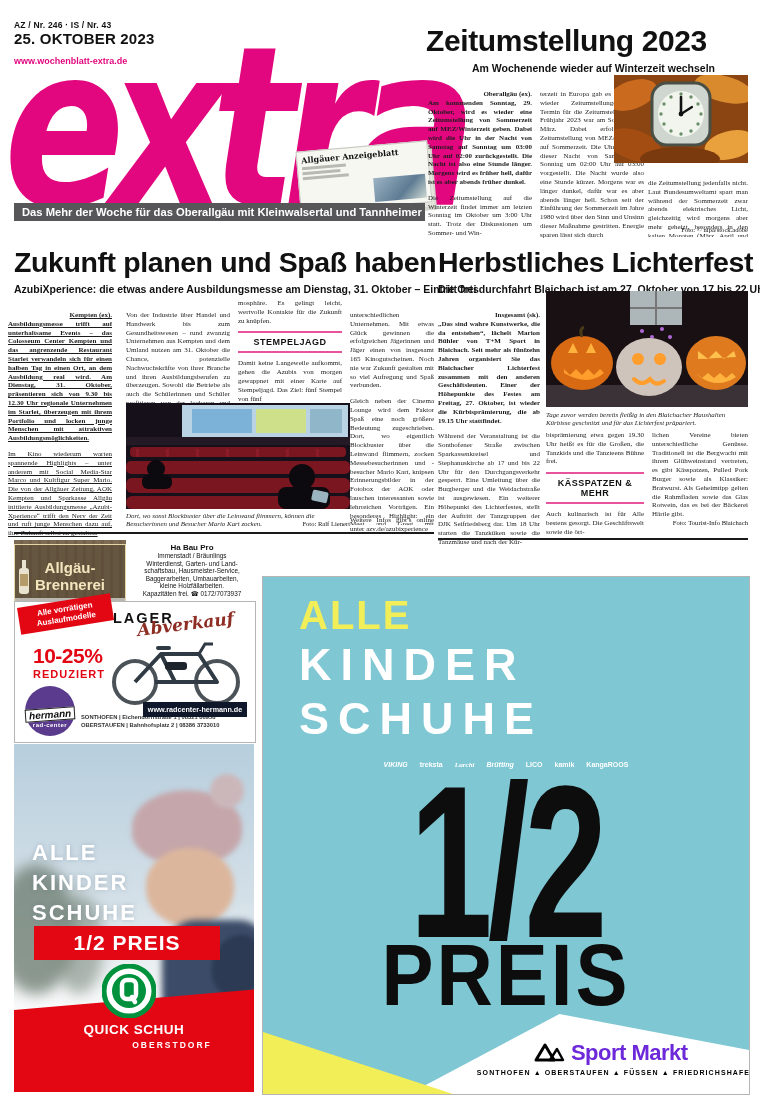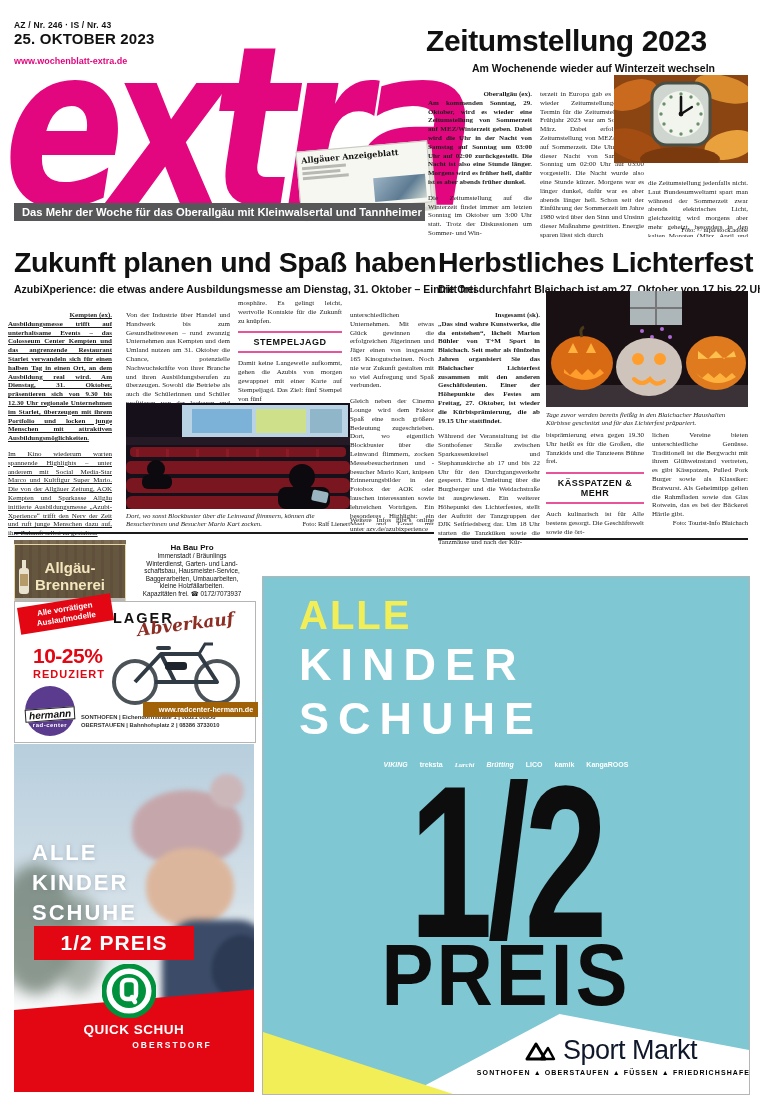--- a/index.html
+++ b/index.html
@@ -62,22 +62,22 @@
   .lager{font-size:14.5px;font-weight:bold;letter-spacing:2px;}
   .abverkauf{font-family:"DejaVu Serif",serif;font-style:italic;font-weight:bold;
              font-size:17px;color:#8d2d23;transform:rotate(-7deg);}
   .discount{font-size:21px;font-weight:bold;color:#e30613;letter-spacing:-.5px;}
   .reduziert{font-size:11px;font-weight:bold;color:#e30613;letter-spacing:1px;}
   .h-logo{width:50px;height:50px;border-radius:50%;background:#5a3b8e;text-align:center;}
   .h-brand{display:inline-block;background:#fff;border:1px solid #222;font-weight:bold;
            font-style:italic;font-size:10px;padding:0 3px;margin-top:22px;transform:rotate(-4deg);}
   .h-sub{color:#fff;font-weight:bold;font-size:6px;letter-spacing:.5px;}
   .addr{font-size:5.8px;font-weight:bold;color:#333;line-height:7.4px;white-space:nowrap;}
-  .h-url{background:#a16207;color:#fff;font-weight:bold;font-size:7.2px;line-height:15px;
-         text-align:center;padding-left:11px;}
+  .h-url{background:#0f172a;color:#fff;font-weight:bold;font-size:7.2px;line-height:15px;
+         text-align:center;}
 
   
   .qs{background:linear-gradient(180deg,#b7cedd,#d4e0e8 45%,#f0f3f4 68%,#fff 82%);overflow:hidden;}
   .blob{position:absolute;border-radius:50%;}
   .qs-line{position:absolute;left:18px;color:#fff;font-weight:bold;font-size:22px;
            letter-spacing:2px;text-shadow:0 0 4px rgba(90,110,130,.35);}
   .qs-price{position:absolute;background:#e30613;color:#fff;font-weight:bold;font-size:21px;
             line-height:34px;text-align:center;letter-spacing:1px;}
   .qs-red{position:absolute;left:0;right:0;bottom:0;height:108px;background:#e30613;
           clip-path:polygon(0 24%,100% 5%,100% 100%,0 100%);}
@@ -90,21 +90,21 @@
   .sm-brands{display:flex;justify-content:center;gap:12px;color:#fff;font-weight:bold;
              font-size:7px;white-space:nowrap;}
   .sm-half{font-size:150px;font-weight:bold;color:#0d0d0d;letter-spacing:-5px;text-align:center;
            transform:scaleY(1.45);transform-origin:center top;line-height:1;}
   .sm-preis{font-size:78px;font-weight:bold;color:#0d0d0d;letter-spacing:3px;text-align:center;
             transform:scaleY(1.12);transform-origin:center top;line-height:1;}
   .sm-white{position:absolute;left:0;right:0;bottom:0;height:80px;background:#fff;
             clip-path:polygon(30% 100%,61% 0,100% 45%,100% 100%);}
   .sm-yellow{position:absolute;left:0;bottom:0;width:190px;height:62px;background:#f2ee58;
              clip-path:polygon(0 0,100% 100%,0 100%);}
-  .sm-logo{font-size:27px;font-weight:normal;letter-spacing:-.5px;color:#0f172a;white-space:nowrap;}
+  .sm-logo{font-size:22px;font-weight:bold;letter-spacing:-.5px;color:#6d28d9;white-space:nowrap;}
   .sm-cities{font-size:7px;font-weight:bold;letter-spacing:1.1px;color:#000;margin-top:3px;
              white-space:nowrap;}
   .it{font-style:italic;}
   .serif-it{font-family:"Liberation Serif",serif;font-style:italic;}
 </style>
 </head>
 <body>
 
 <div class="page">
 
@@ -333,21 +333,21 @@
     <div class="blob" style="left:40px;top:150px;width:50px;height:100px;background:#7d8b7f;filter:blur(7px);opacity:.6;"></div>
     <div class="blob" style="left:118px;top:46px;width:110px;height:74px;background:#c5a7ab;filter:blur(2.5px);border-radius:50% 50% 42% 42%;"></div>
     <div class="blob" style="left:196px;top:30px;width:34px;height:34px;background:#cbb7ba;filter:blur(2px);"></div>
     <div class="blob" style="left:132px;top:104px;width:88px;height:78px;background:#dcb69c;filter:blur(2.5px);border-radius:48%;"></div>
     <div class="blob" style="left:148px;top:176px;width:110px;height:130px;background:#3c4c68;filter:blur(3px);border-radius:30%;"></div>
     <div class="blob" style="left:198px;top:190px;width:52px;height:64px;background:#2c3a54;filter:blur(2px);transform:rotate(18deg);"></div>
 
     <div class="qs-line" style="top:96px;">ALLE</div>
     <div class="qs-line" style="top:126px;">KINDER</div>
     <div class="qs-line" style="top:156px;">SCHUHE</div>
-    <div class="qs-price" style="left:20px;top:182px;width:160px;height:34px;">1/2 PREIS</div>
+    <div class="qs-price" style="left:20px;top:182px;width:186px;height:34px;">1/2 PREIS</div>
 
     <div class="qs-red"></div>
 
     <svg class="abs" style="left:88px;top:220px;" width="54" height="54">
       <circle cx="27" cy="27" r="25" fill="#fff"></circle>
       <circle cx="27" cy="27" r="25" fill="none" stroke="#00913d" stroke-width="5"></circle>
       <circle cx="27" cy="27" r="17" fill="#00913d"></circle>
       <rect x="20" y="16" width="14" height="19" rx="5" fill="none" stroke="#fff" stroke-width="4.5"></rect>
       <line x1="30" y1="33" x2="33" y2="38" stroke="#fff" stroke-width="4.5" stroke-linecap="round"></line>
     </svg>

